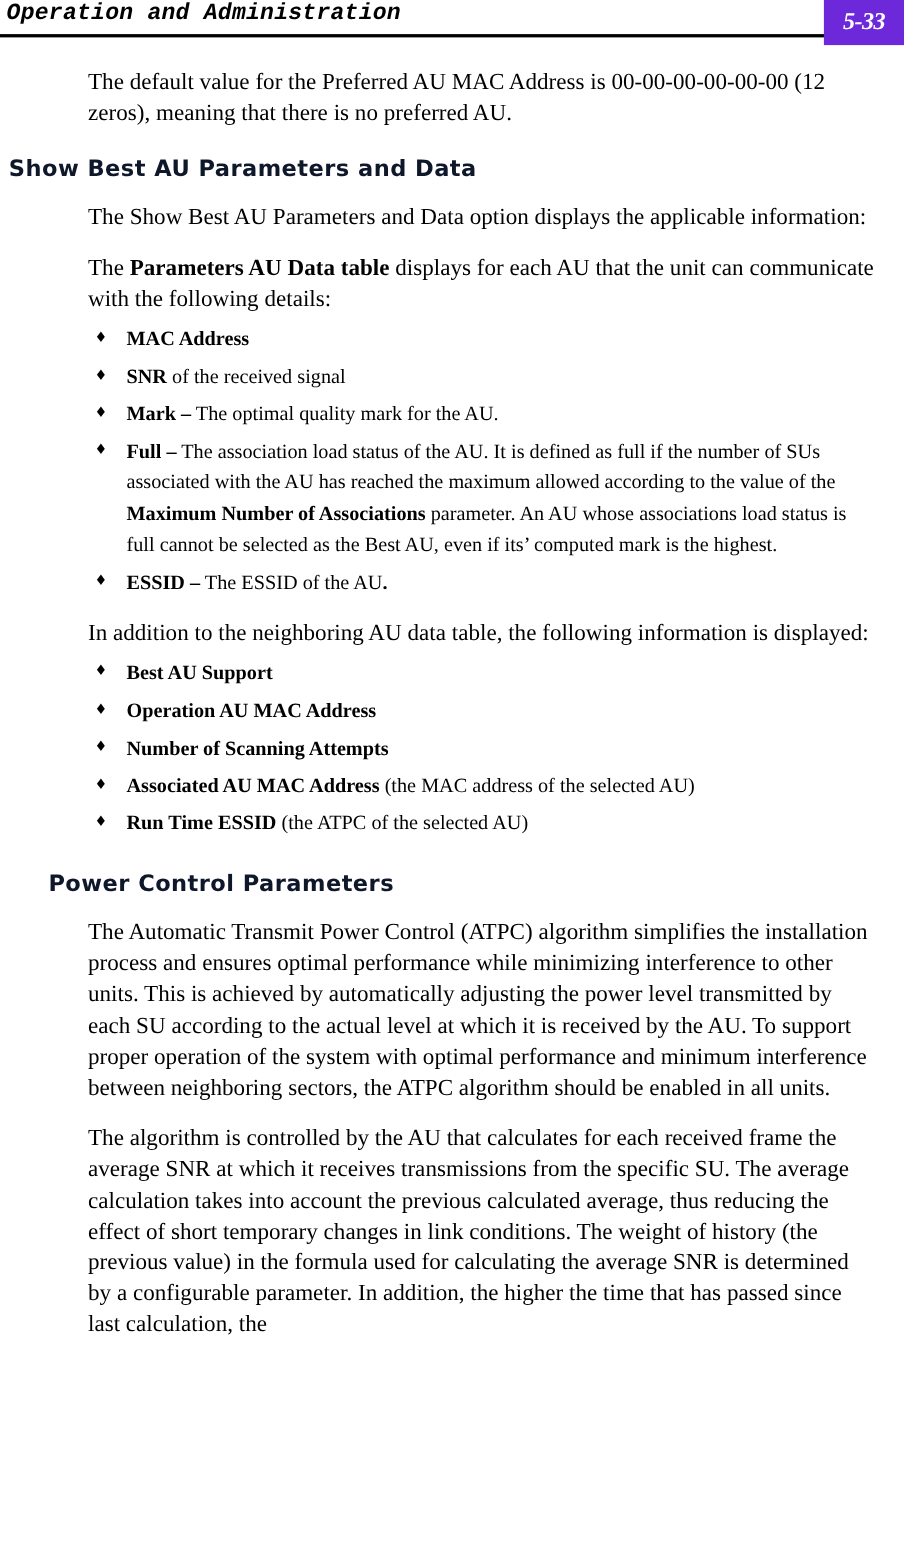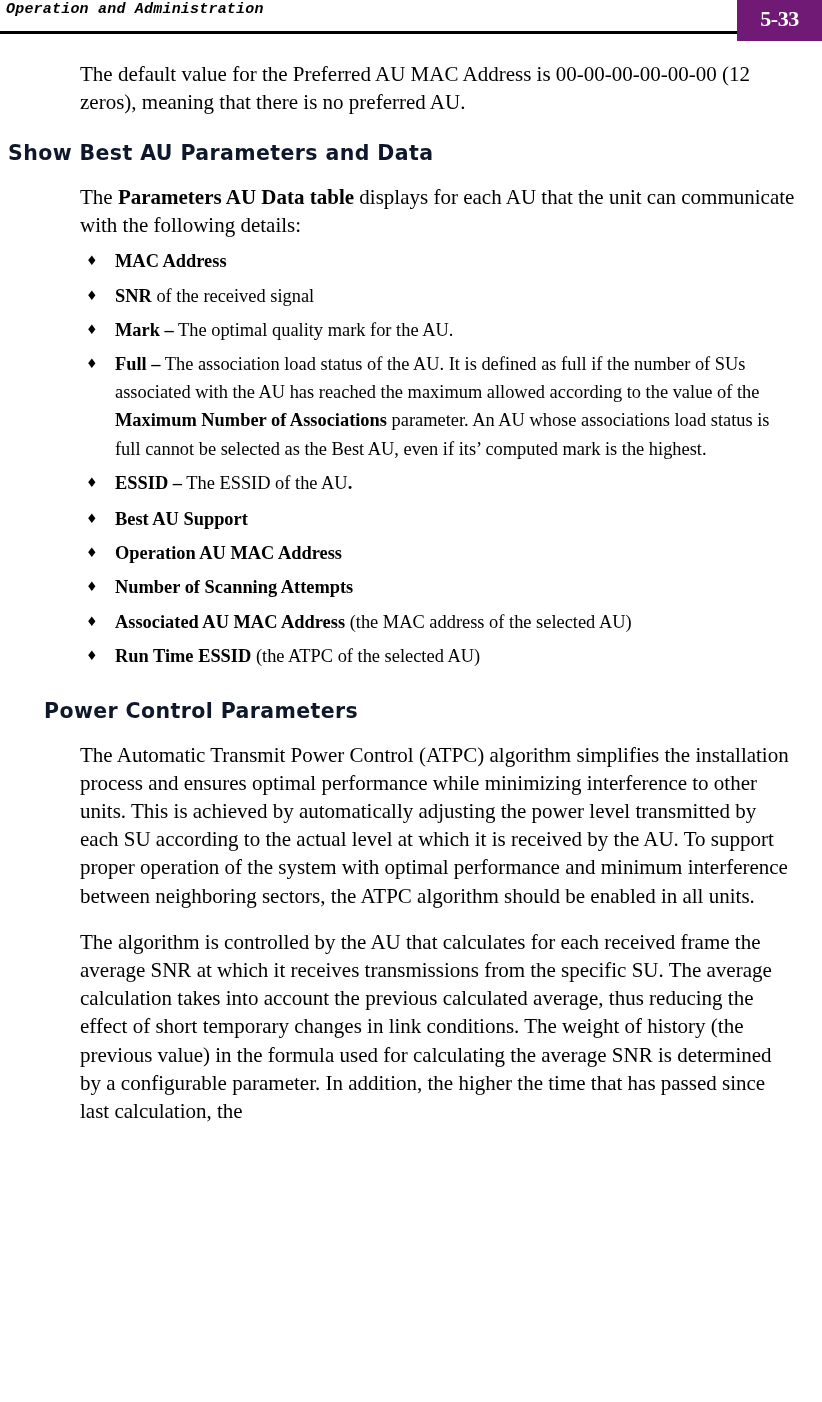--- a/index.html
+++ b/index.html
@@ -24,39 +24,40 @@
     width: 822px;
     height: 42px;
   }
   .header-title {
     position: absolute;
     left: 6px;
     top: 1px;
     font-family: "Liberation Mono", "DejaVu Sans Mono", monospace;
     font-weight: bold;
     font-style: italic;
-    font-size: 15px;
+    font-size: 21px;
     letter-spacing: 0.2px;
     white-space: nowrap;
   }
   .header-rule {
     position: absolute;
     left: 0;
     top: 31px;
     width: 790px;
     height: 3px;
     background: #000000;
   }
   .page-number-box {
     position: absolute;
     right: 0;
     top: 0;
-    width: 85px;
+    width: 73px;
     height: 41px;
-    background: #701a75;
+    background: #6d28d9;
+    font-style: italic;
   }
   .page-number-box span {
     position: absolute;
     left: 0; right: 0;
     top: 6px;
     text-align: center;
     color: #ffffff;
     font-family: "Liberation Serif", "DejaVu Serif", serif;
     font-weight: bold;
     font-size: 22px;
@@ -131,20 +132,21 @@
 </div>
 
 <div class="content">
 
   <p class="body-text">The default value for the Preferred AU MAC Address is 00-00-00-00-00-00 (12 zeros), meaning that there is no preferred AU.</p>
 
   <div class="heading-block">
     <h2 class="section-heading">Show Best AU Parameters and Data</h2>
   </div>
 
+  <p class="body-text">The Show Best AU Parameters and Data option displays the applicable information:</p>
 
   <p class="body-text no-gap">
     <span>The </span><b>Parameters AU Data table</b><span> displays for each AU that the unit can communicate with the following details:</span>
   </p>
 
   <ul class="bullet-list">
     <li>
       <span class="bullet-glyph">♦</span><b>MAC Address</b><span></span>
     </li>
     <li>
@@ -154,20 +156,21 @@
       <span class="bullet-glyph">♦</span><b>Mark –</b><span> The optimal quality mark for the AU.</span>
     </li>
     <li>
       <span class="bullet-glyph">♦</span><b>Full –</b><span> The association load status of the AU. It is defined as full if the number of SUs associated with the AU has reached the maximum allowed according to the value of the </span><b>Maximum Number of Associations</b><span> parameter. An AU whose associations load status is full cannot be selected as the Best AU, even if its’ computed mark is the highest.</span>
     </li>
     <li>
       <span class="bullet-glyph">♦</span><b>ESSID –</b><span> The ESSID of the AU</span><b>.</b>
     </li>
   </ul>
 
+  <p class="body-text no-gap" style="margin-top:18px;">In addition to the neighboring AU data table, the following information is displayed:</p>
 
   <ul class="bullet-list">
     <li>
       <span class="bullet-glyph">♦</span><b>Best AU Support</b><span></span>
     </li>
     <li>
       <span class="bullet-glyph">♦</span><b>Operation AU MAC Address</b><span></span>
     </li>
     <li>
       <span class="bullet-glyph">♦</span><b>Number of Scanning Attempts</b><span></span>

